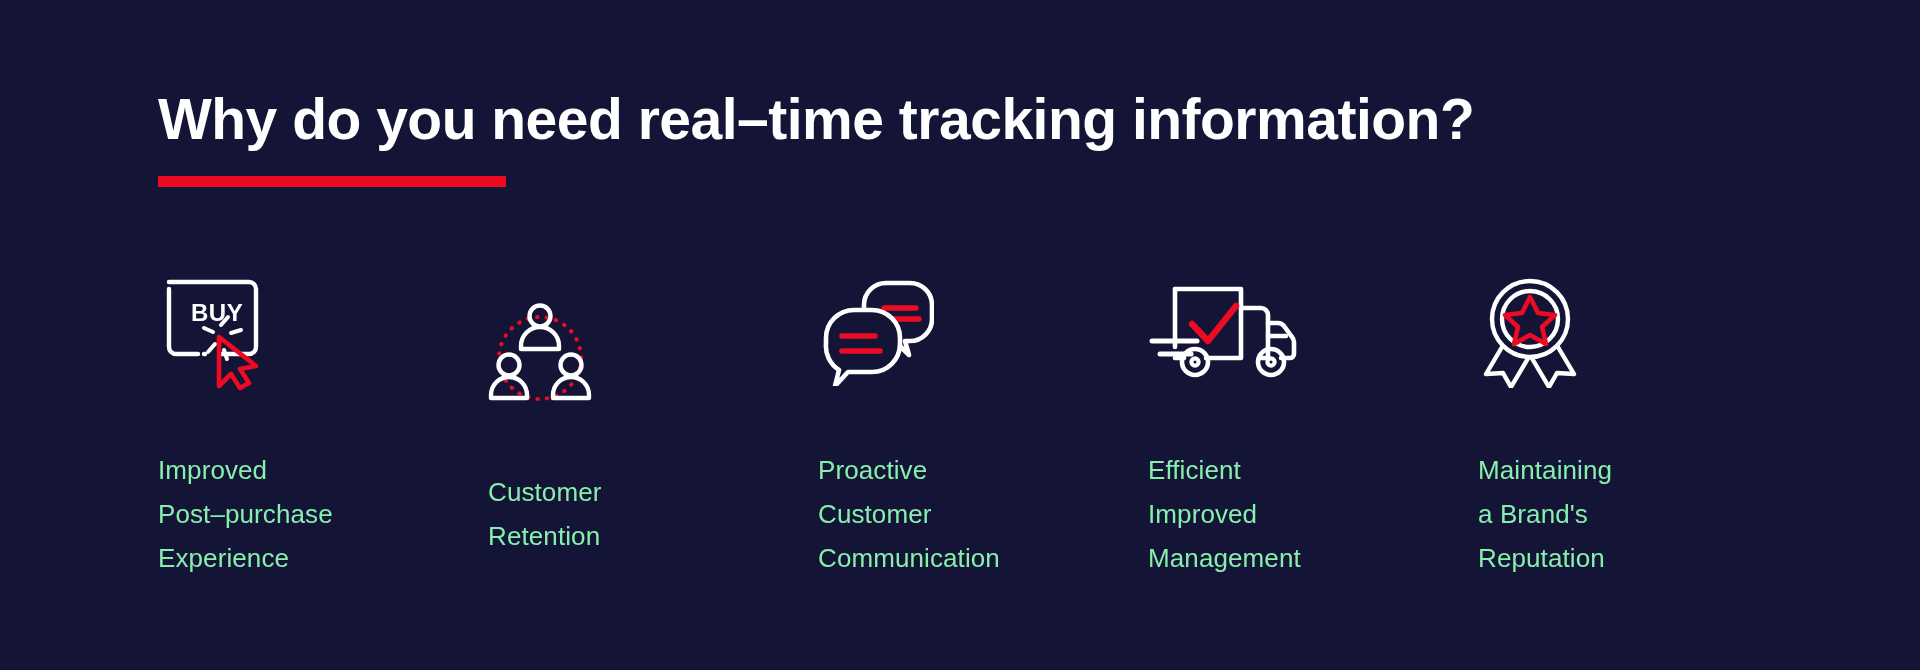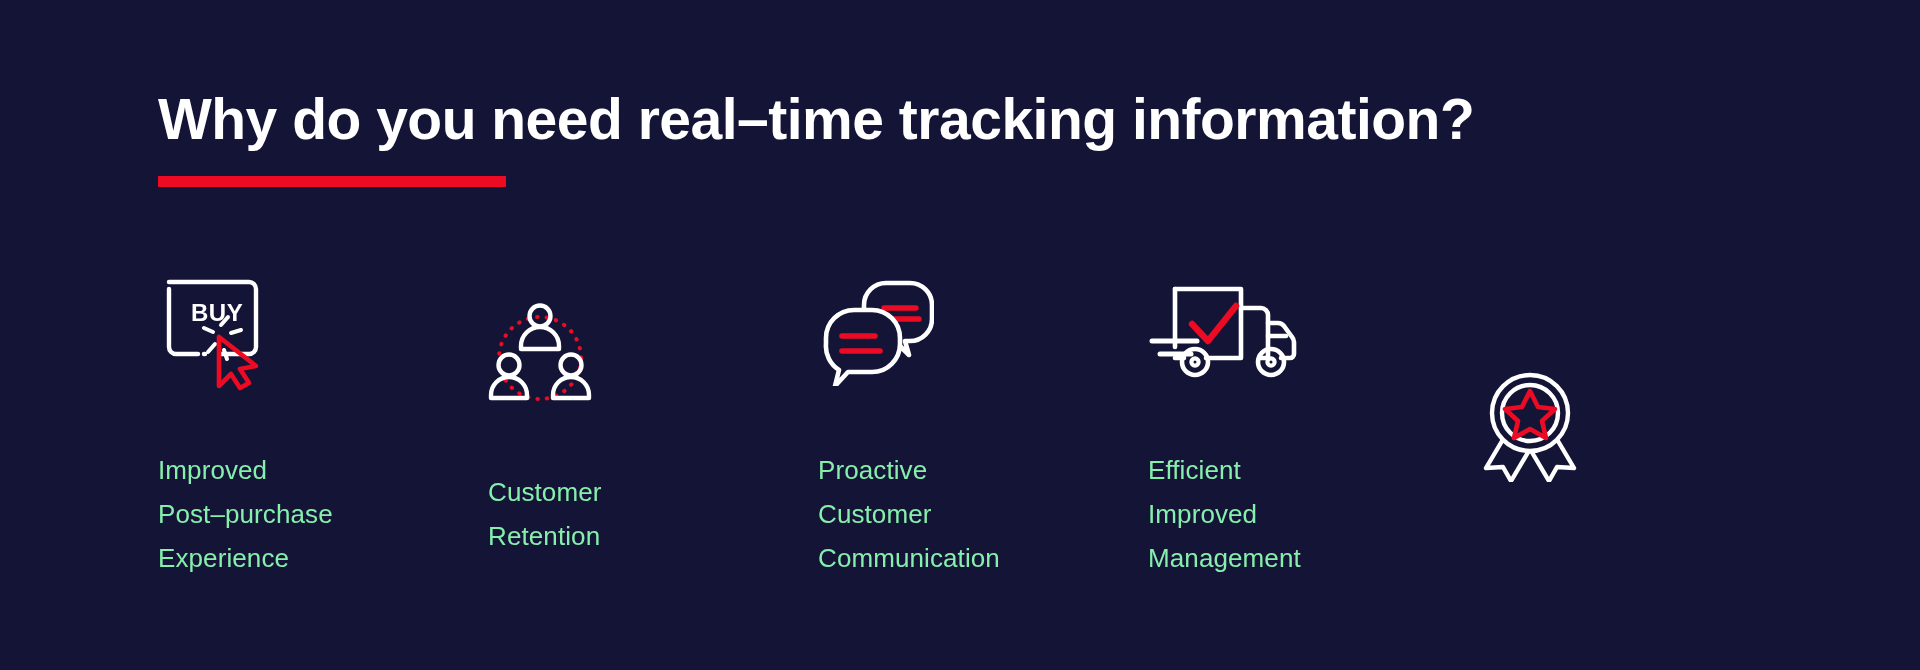--- a/index.html
+++ b/index.html
@@ -200,16 +200,19 @@
           <path d="M27 66 L8 98 l17 -1 l8 14 l19 -32 Z" fill="#141437" stroke="#FFFFFF" stroke-width="4.4" stroke-linejoin="round"></path>
           <path d="M77 66 L96 98 l-17 -1 l-8 14 l-19 -32 Z" fill="#141437" stroke="#FFFFFF" stroke-width="4.4" stroke-linejoin="round"></path>
 
           <circle cx="52" cy="43" r="38" fill="#141437" stroke="#FFFFFF" stroke-width="4.4"></circle>
 
           <circle cx="52" cy="43" r="28" stroke="#FFFFFF" stroke-width="4.4"></circle>
 
           <path d="M52 21 L60 37 L77 39 L64 51 L68 68 L52 59 L36 68 L40 51 L27 39 L44 37 Z" stroke="#ED0B24" stroke-width="4.6" stroke-linejoin="round" stroke-linecap="round" fill="none"></path>
         </svg>
       </div>
+      <div class="column-label">Maintaining
+a Brand's
+Reputation</div>
     </div>
 
   </div>
 </div>
 
 </body></html>

